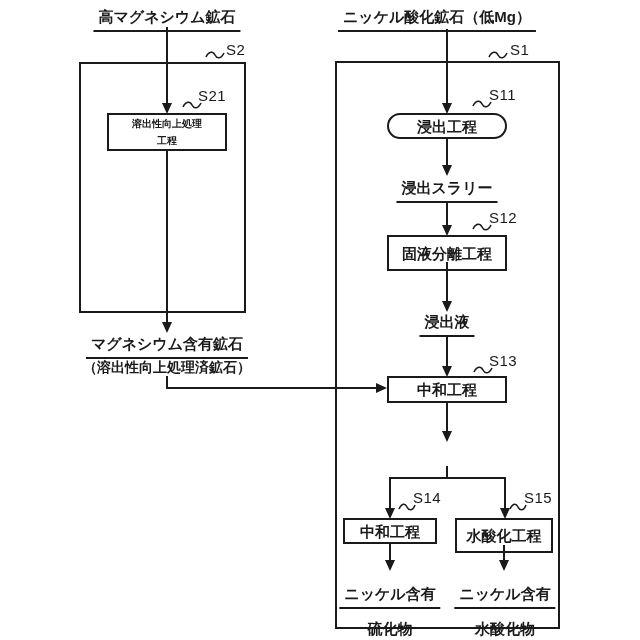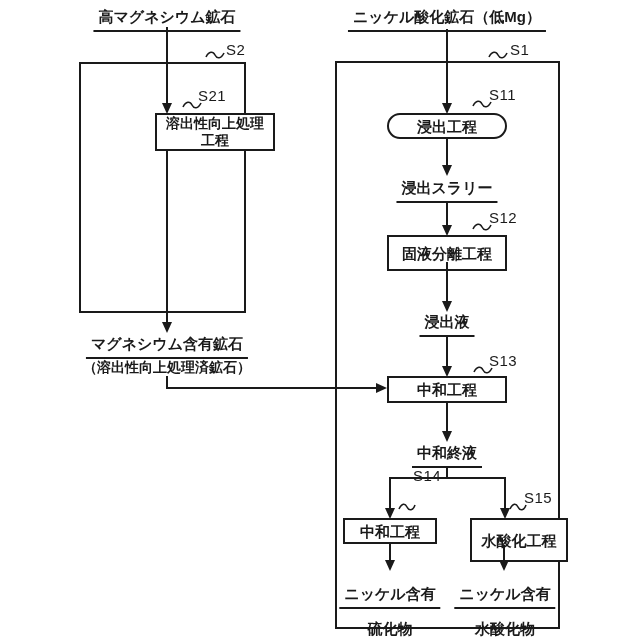--- a/index.html
+++ b/index.html
@@ -8,21 +8,21 @@
     font-family:"Liberation Sans","DejaVu Sans",sans-serif;color:#1a1a1a;overflow:hidden;
   }
   .vline{position:absolute;width:2px;background:#1a1a1a;}
   .hline{position:absolute;height:2px;background:#1a1a1a;}
   .outer{position:absolute;border:2px solid #1a1a1a;box-sizing:border-box;background:transparent;}
   .pbox{
     position:absolute;border:2px solid #1a1a1a;box-sizing:border-box;background:#ffffff;
     display:flex;flex-direction:column;align-items:center;justify-content:center;
     font-size:15px;font-weight:600;line-height:17px;text-align:center;white-space:nowrap;
   }
-  .pbox.small{font-size:14px;margin-left:48px;}
+  .pbox.small{font-size:10px;}
   .clabel{position:absolute;transform:translateX(-50%);text-align:center;
     font-size:15px;font-weight:600;white-space:nowrap;}
   .clabel.stack{display:flex;flex-direction:column;align-items:center;}
   .u{display:inline-block;border-bottom:2px solid #1a1a1a;padding:0 5px 3px;}
   .stack .u{margin-top:11px;}
   .plain{display:inline-block;padding:0 2px;}
   .note{font-size:14px;}
   .sid{position:absolute;font-size:15px;font-weight:400;letter-spacing:0.5px;white-space:nowrap;}
   .squig{position:absolute;}
   .ah-down{position:absolute;width:0;height:0;
@@ -67,21 +67,21 @@
     <span class="u">マグネシウム含有鉱石</span>
   </div>
   <div class="clabel" style="left:167px;top:358px;">
     <span class="plain note">（溶出性向上処理済鉱石）</span>
   </div>
 
   <div class="vline" style="left:166px;top:376px;height:13px;"></div>
   <div class="hline" style="left:166px;top:387px;width:211px;"></div>
   <div class="ah-right" style="left:376px;top:383px;"></div>
 
-  <div class="clabel" style="left:447px;top:8px;">
+  <div class="clabel" style="left:437px;top:8px;">
     <span class="u">ニッケル酸化鉱石（低Mg）</span>
   </div>
 
   <div class="vline" style="left:446px;top:29px;height:74px;"></div>
   <div class="ah-down" style="left:442px;top:103px;"></div>
 
   <div class="outer" style="left:335px;top:61px;width:225px;height:568px;"></div>
   <span class="sid" style="left:510px;top:41px;">S1</span>
   <svg class="squig" style="left:488px;top:50px;" width="20" height="10">
       <path d="M1 7 C4 1,8 1,10 5 S16 9,19 3" fill="none" stroke="#1a1a1a" stroke-width="1.6"></path>
@@ -124,44 +124,41 @@
   <span class="sid" style="left:489px;top:352px;">S13</span>
   <svg class="squig" style="left:473px;top:365px;" width="20" height="10">
       <path d="M1 7 C4 1,8 1,10 5 S16 9,19 3" fill="none" stroke="#1a1a1a" stroke-width="1.6"></path>
     </svg>
   <div class="pbox" style="left:387px;top:376px;width:120px;height:27px;">
     <span>中和工程</span>
   </div>
 
   <div class="vline" style="left:446px;top:403px;height:28px;"></div>
   <div class="ah-down" style="left:442px;top:431px;"></div>
-  <div class="clabel" style="left:447px;top:444px;">
-    <span class="u">中和終液</span>
-  </div>
 
   <div class="vline" style="left:446px;top:466px;height:13px;"></div>
   <div class="hline" style="left:389px;top:477px;width:117px;"></div>
   <div class="vline" style="left:389px;top:477px;height:31px;"></div>
   <div class="ah-down" style="left:385px;top:508px;"></div>
   <div class="vline" style="left:504px;top:477px;height:31px;"></div>
   <div class="ah-down" style="left:500px;top:508px;"></div>
 
-  <span class="sid" style="left:413px;top:467px;">S14</span>
+  <span class="sid" style="left:413px;top:489px;">S14</span>
   <svg class="squig" style="left:398px;top:502px;" width="18" height="10">
       <path d="M1 7 C4 1,7 1,9 5 S15 9,17 3" fill="none" stroke="#1a1a1a" stroke-width="1.6"></path>
     </svg>
   <div class="pbox" style="left:343px;top:518px;width:94px;height:26px;">
     <span>中和工程</span>
   </div>
 
   <span class="sid" style="left:524px;top:489px;">S15</span>
   <svg class="squig" style="left:509px;top:502px;" width="18" height="10">
       <path d="M1 7 C4 1,7 1,9 5 S15 9,17 3" fill="none" stroke="#1a1a1a" stroke-width="1.6"></path>
     </svg>
-  <div class="pbox" style="left:470px;top:518px;width:98px;height:44px;">
+  <div class="pbox" style="left:455px;top:518px;width:98px;height:35px;">
     <span>水酸化工程</span>
   </div>
 
   <div class="vline" style="left:389px;top:544px;height:16px;"></div>
   <div class="ah-down" style="left:385px;top:560px;"></div>
   <div class="vline" style="left:503px;top:545px;height:15px;"></div>
   <div class="ah-down" style="left:499px;top:560px;"></div>
 
   <div class="clabel stack" style="left:390px;top:574px;">
     <span class="u">ニッケル含有</span>

